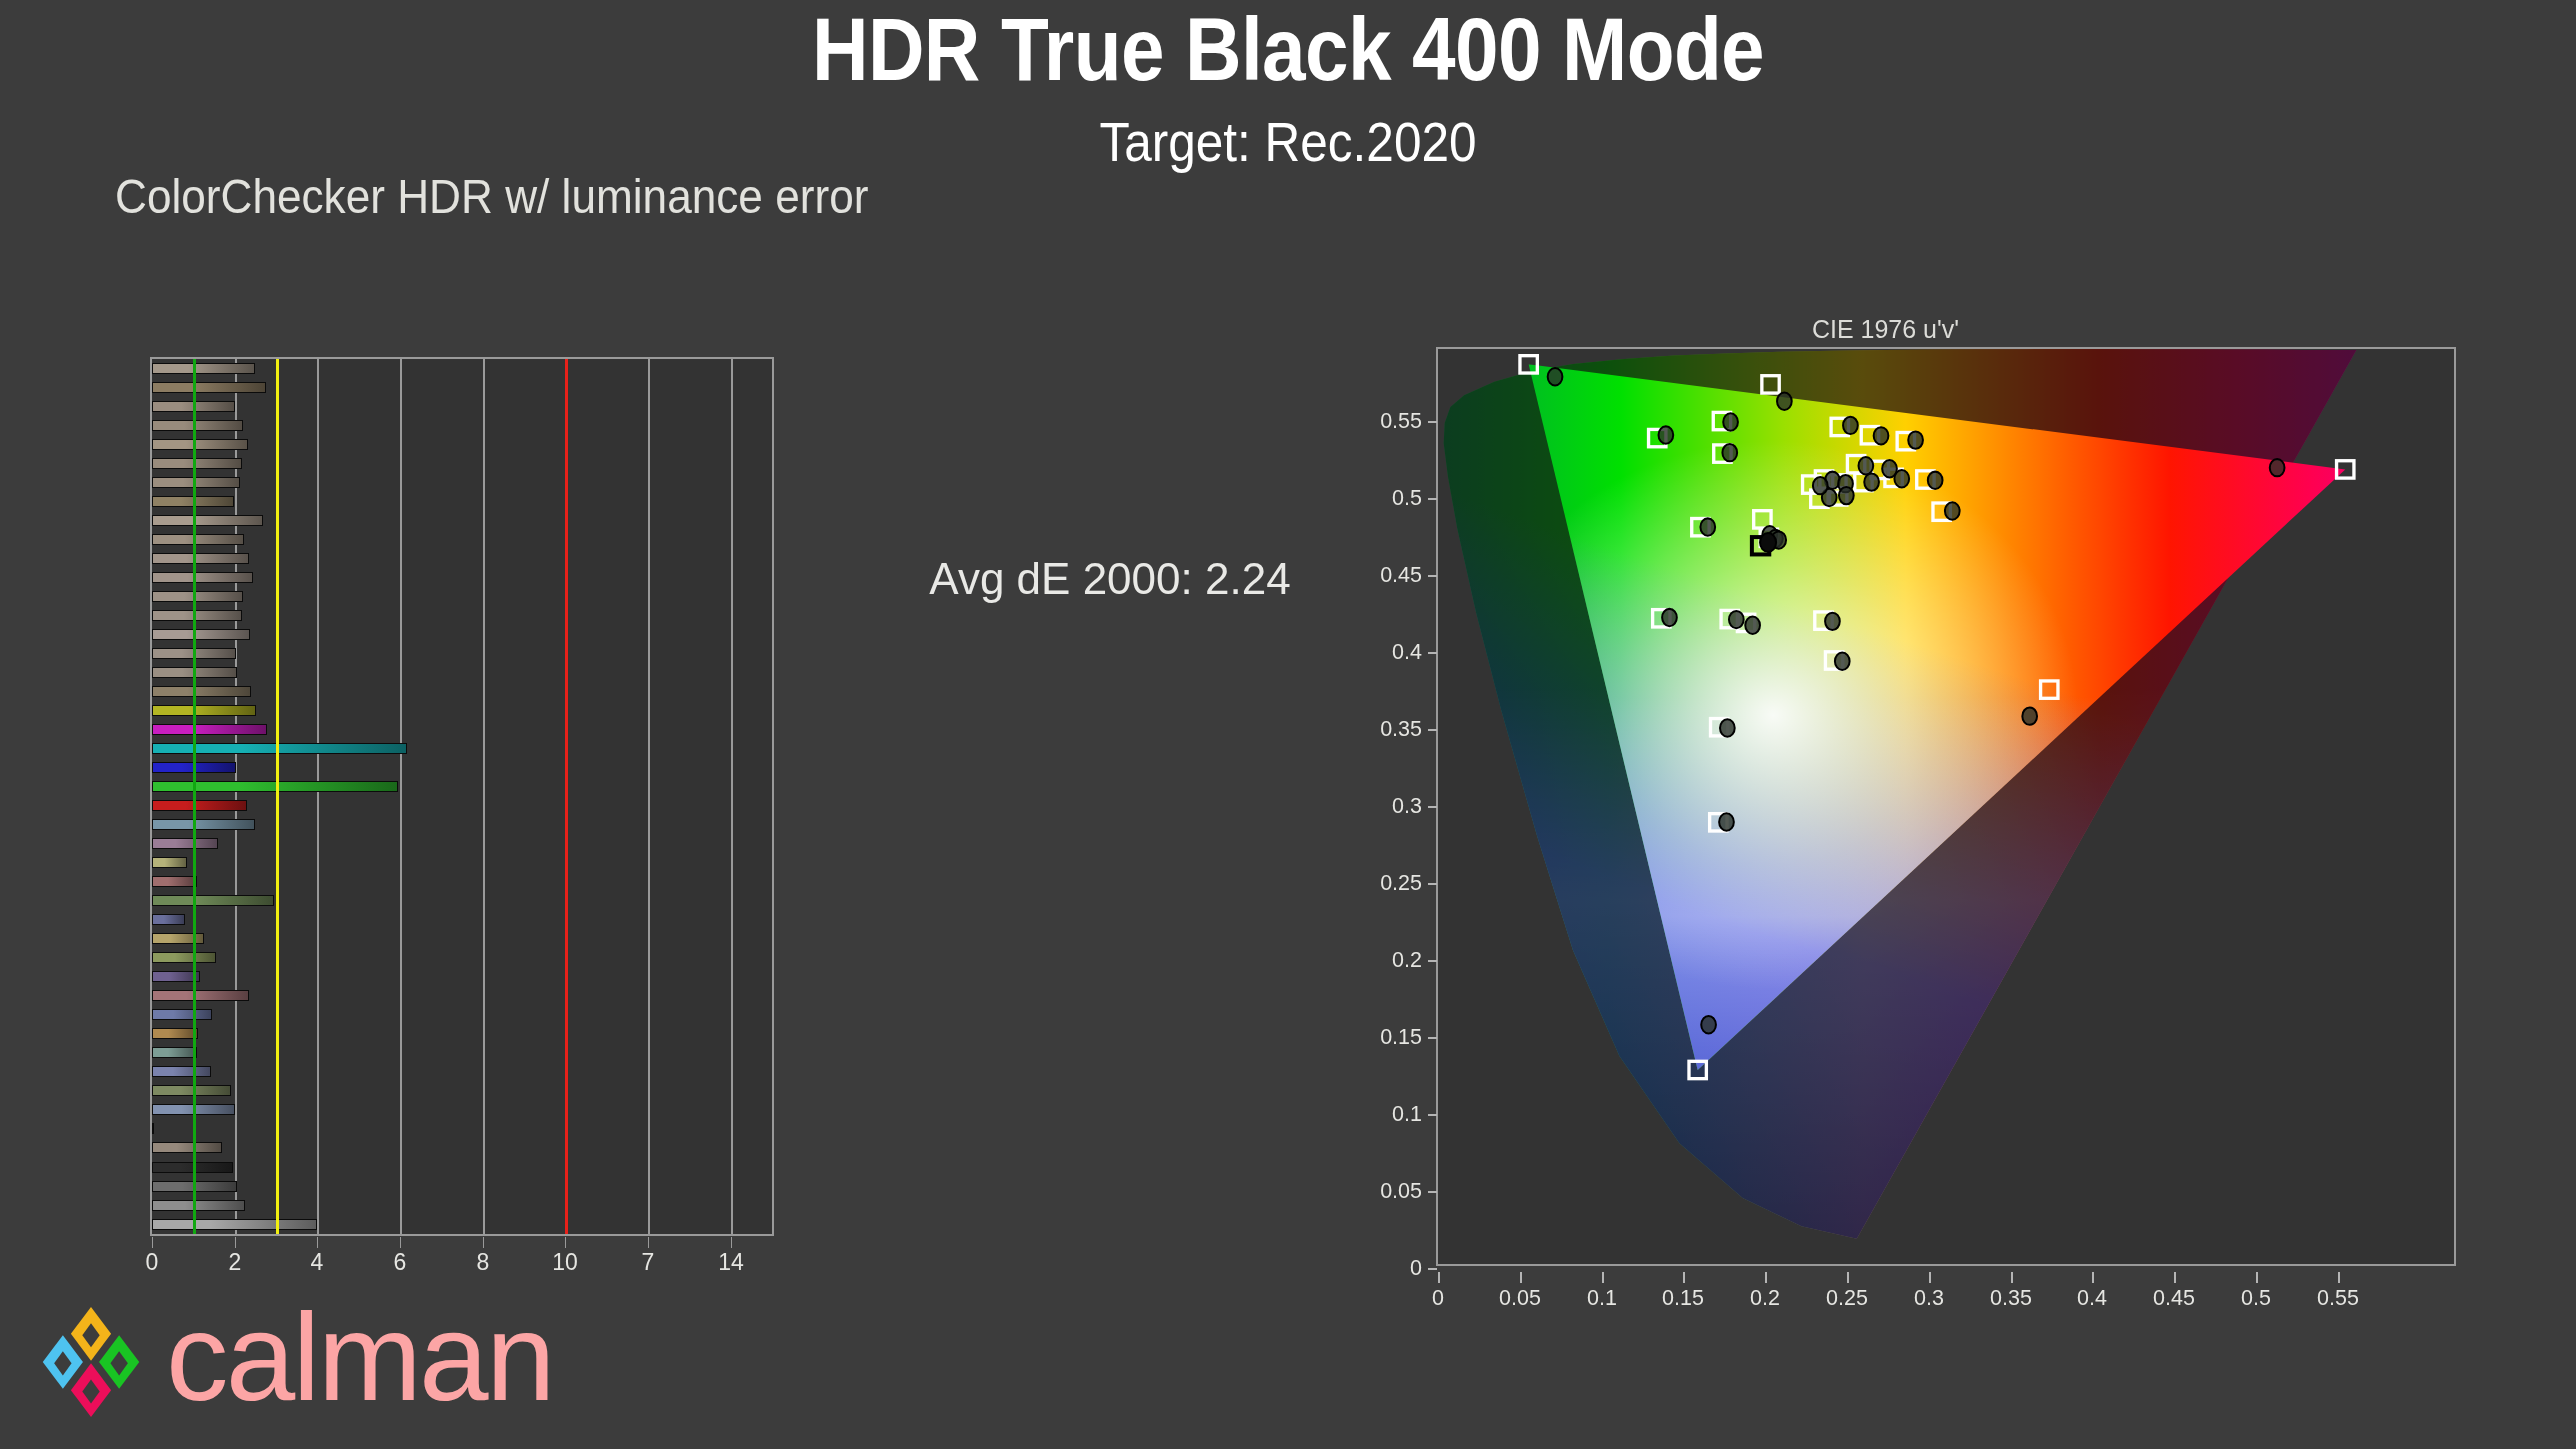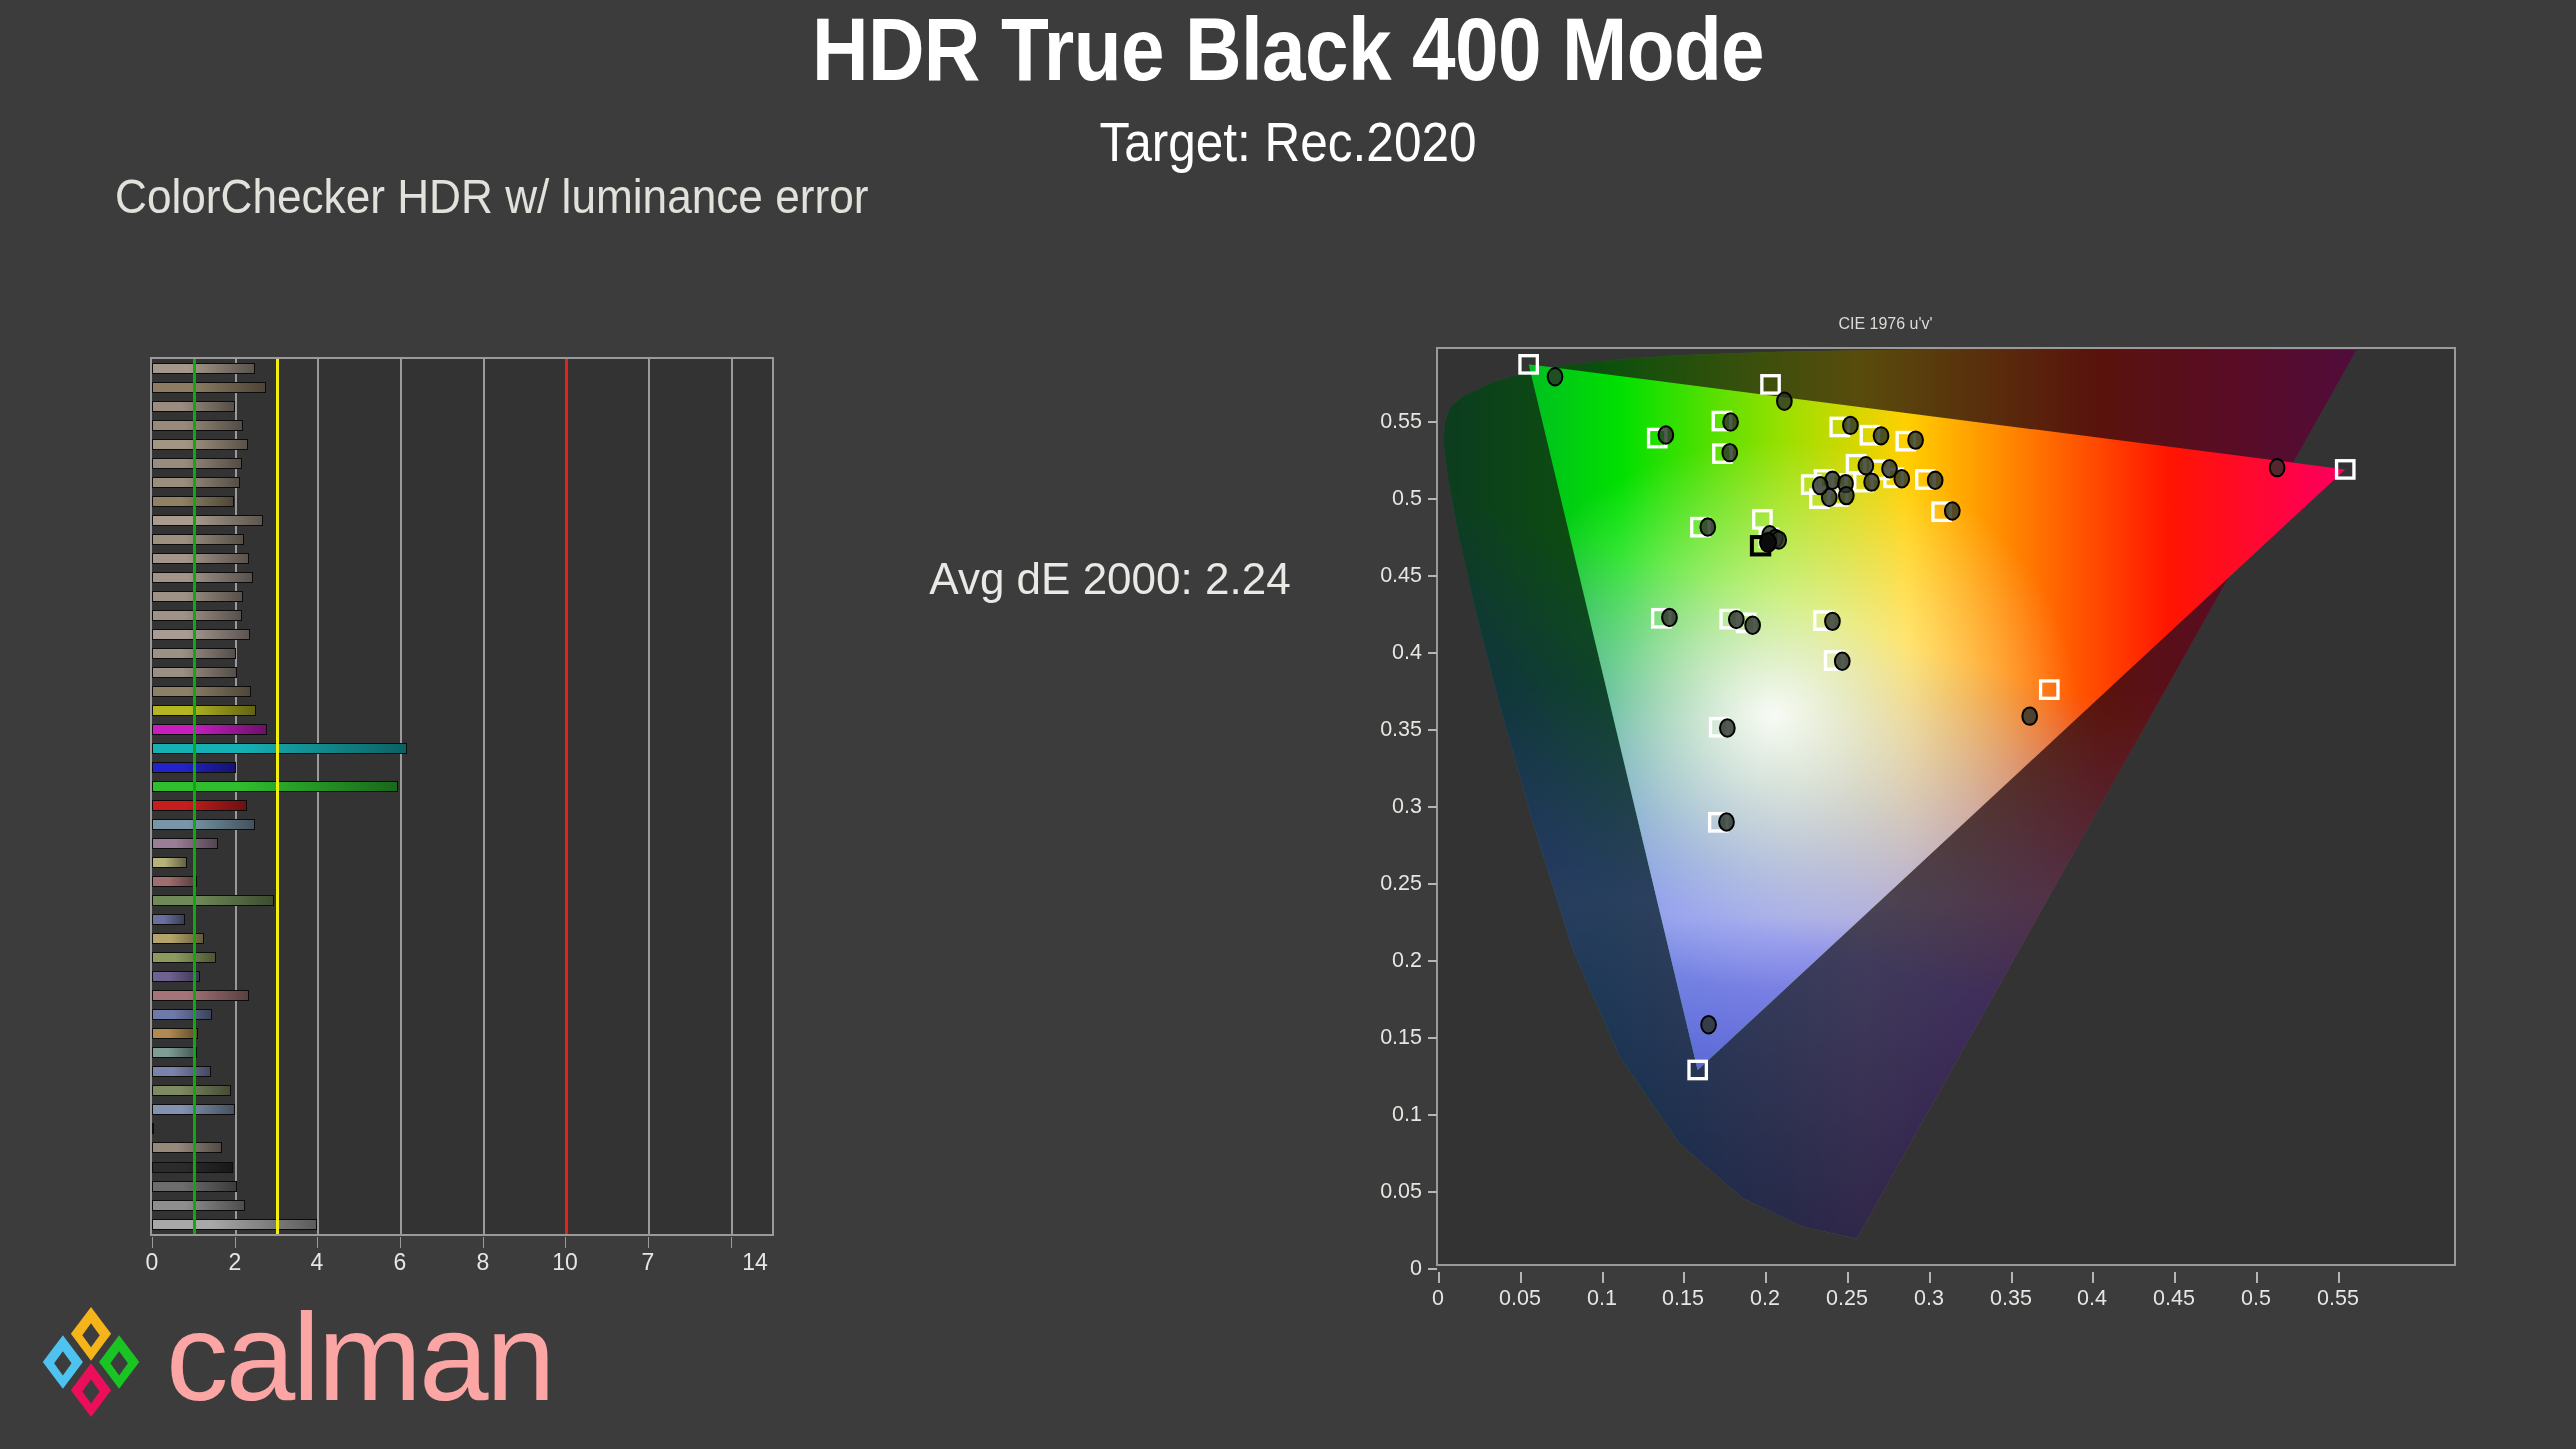--- a/index.html
+++ b/index.html
@@ -76,21 +76,21 @@
   }
   #avg2000{top:557px;}
   #max2000{top:637px;}
   #avgitp{top:867px;}
   #maxitp{top:947px;}
 
   
   #cie-panel{position:absolute;left:1369px;top:315px;width:1114px;height:939px;}
   #cie-title{
     position:absolute;left:0;top:0;width:1033px;text-align:center;
-    font-size:16px;color:#dcdcd8;
+    font-size:25px;color:#dcdcd8;
   }
   #cie-plot{
     position:absolute;left:67px;top:32px;width:1020px;height:919px;
     background:#333333;
     border:2px solid #9a9a9a;
     box-sizing:border-box;
     overflow:hidden;
   }
   #cie-svg{position:absolute;left:0;top:0;width:100%;height:100%;display:block;}
   .ytick{position:absolute;width:9.4px;height:2px;background:#b5b5b5;}
@@ -282,21 +282,21 @@
         <div class="blab" style="left: 167px;">4</div>
         <div class="btick" style="left: 250px;"></div>
         <div class="blab" style="left: 250px;">6</div>
         <div class="btick" style="left: 333px;"></div>
         <div class="blab" style="left: 333px;">8</div>
         <div class="btick" style="left: 415px;"></div>
         <div class="blab" style="left: 415px;">10</div>
         <div class="btick" style="left: 498px;"></div>
         <div class="blab" style="left: 498px;">7</div>
         <div class="btick" style="left: 581px;"></div>
-        <div class="blab" style="left: 581px; margin-left: 24px;">14</div>
+        <div class="blab" style="left: 581px;">14</div>
       </div>
   </div>
 
 
   <div class="bigstat" id="avg2000">Avg dE 2000: 2.24</div>
 
   <div id="cie-panel">
     <div id="cie-title">CIE 1976 u'v'</div>
     <div id="cie-plot">
       <svg id="cie-svg" viewBox="0 0 1520 1370" preserveAspectRatio="none">

